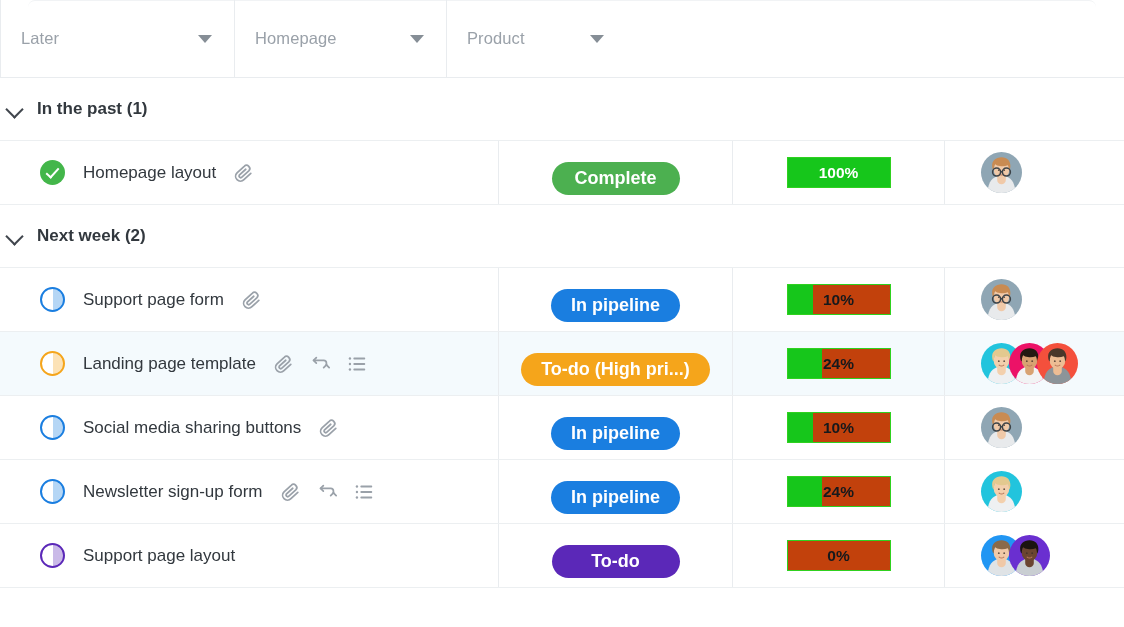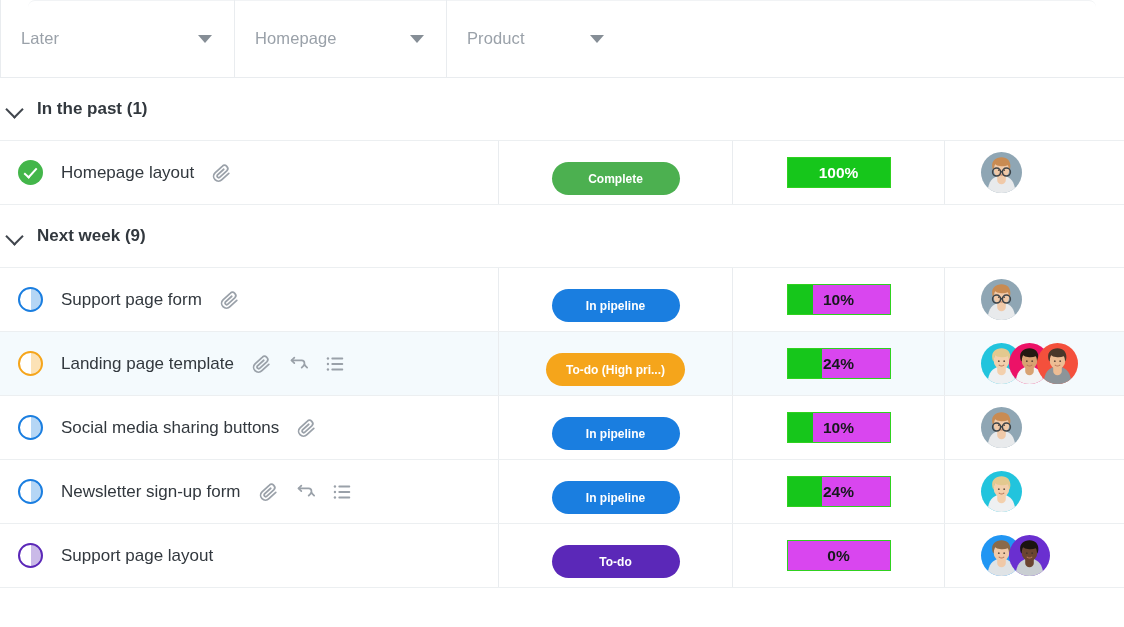--- a/index.html
+++ b/index.html
@@ -54,21 +54,21 @@
     border-right: 2.4px solid #40464d; border-bottom: 2.4px solid #40464d;
     transform: rotate(45deg);
   }
   .group-label { font-size: 17px; font-weight: 700; color: #32383e; margin-left: 9px; }
 
   
   .row { display: flex; height: 64px; align-items: stretch;
          border-bottom: 1px solid #eceff1; background: #fff; }
   .row.sel { background: #f4fafd; }
   .cell { display: flex; align-items: center; }
-  .c-title  { width: 498px; padding-left: 18px; }
+  .c-title  { width: 498px; padding-left: 40px; }
   .c-stage  { width: 234px; justify-content: center; border-left: 1px solid #e9ecef; }
   .c-prog   { width: 212px; justify-content: center; border-left: 1px solid #e9ecef; }
   .c-assign { width: 180px; padding-left: 36px; border-left: 1px solid #e9ecef; }
 
   
   .status { width: 25px; height: 25px; border-radius: 50%; flex: none;
             position: relative; cursor: pointer; }
   .status.ring { border: 2.4px solid currentColor; overflow: hidden; background: #fff; }
   .status.ring::after {
     content: ""; position: absolute; right: 0; top: 0; bottom: 0; width: 50%;
@@ -80,27 +80,27 @@
     border-right: 2.6px solid #fff; border-bottom: 2.6px solid #fff;
     transform: rotate(42deg);
   }
   .task-name { font-size: 17px; color: #32383e; margin-left: 18px; white-space: nowrap; }
   .meta { display: flex; align-items: center; gap: 15px; margin-left: 16px; }
   .mi { color: #9aa1a9; display: flex; align-items: center; cursor: pointer; }
 
   
   .pill {
     min-width: 128px; height: 33px; border-radius: 17px; color: #fff;
-    font-size: 12px; font-weight: 700; display: flex; align-items: center;
+    font-size: 18px; font-weight: 700; display: flex; align-items: center;
     justify-content: center; padding: 0 20px; white-space: nowrap; cursor: pointer; margin-top: 12px;
   }
 
   
   .bar { width: 104px; height: 31px; border-radius: 0; border: 1.6px solid #2fd11f;
-         position: relative; overflow: hidden; background: #d946ef; cursor: pointer; }
+         position: relative; overflow: hidden; background: #c2410c; cursor: pointer; }
   .bar .fill { position: absolute; left: 0; top: 0; bottom: 0; background: #16c61b; }
   .bar .val { position: absolute; inset: 0; display: flex; align-items: center;
               justify-content: center; font-size: 15.5px; font-weight: 700; color: #16191c; }
   .bar.full .val { color: #fff; }
 
   
   .avatars { display: flex; align-items: center; }
   .av { width: 41px; height: 41px; border-radius: 50%; flex: none;
         position: relative; overflow: hidden; cursor: pointer; }
   .av + .av { margin-left: -13px; }
@@ -166,21 +166,21 @@
                   <circle cx="26" cy="20.5" r="4.1"></circle>
                   <path d="M20.1 20.3h1.8"></path>
                 </g>
               </svg>
             </span>
           </span>
         </div>
       </div>
       <div class="group">
         <span class="group-chev"></span>
-        <span class="group-label">Next week (9)</span>
+        <span class="group-label">Next week (2)</span>
       </div>
       <div class="row">
         <div class="cell c-title">
           <span class="status ring" style="color:#1a7ee0"></span>
           <span class="task-name">Support page form</span>
           <span class="meta">
             <span class="mi">
               <svg width="22" height="22" viewBox="0 0 24 24" fill="none" stroke="currentColor" stroke-width="1.9" stroke-linecap="round">
                 <path d="M20.5 12.5 13 19.3a5.3 5.3 0 0 1-7.5-7.5l7.8-7.1a3.5 3.5 0 0 1 5 5l-7.8 7.1a1.8 1.8 0 0 1-2.5-2.5l7-6.4"></path>
               </svg>

